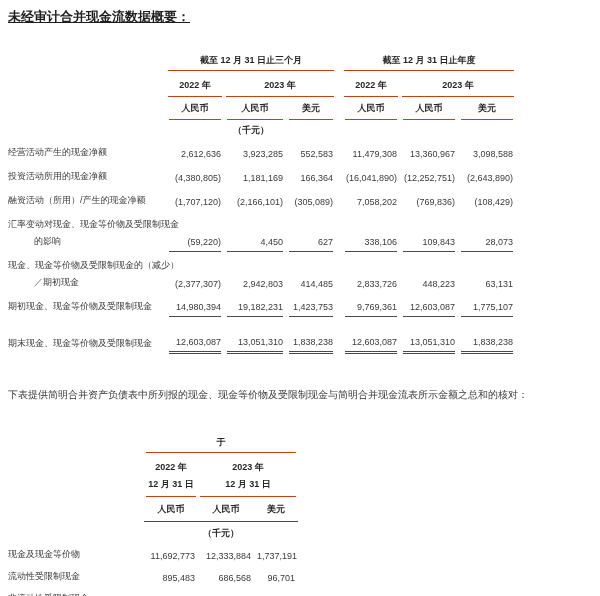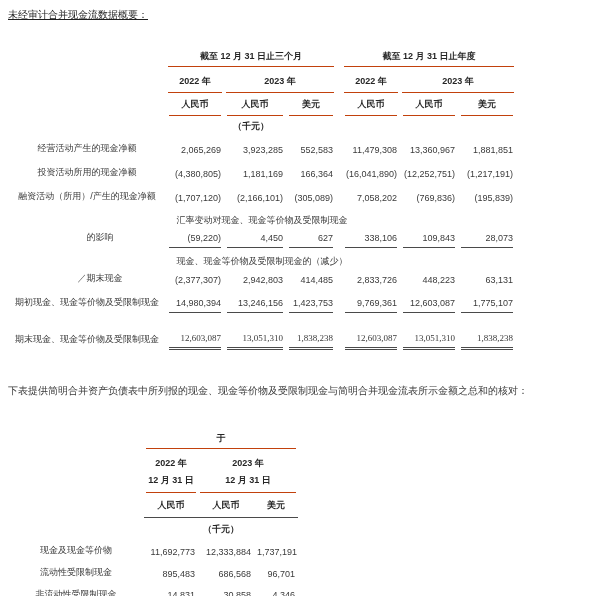--- a/index.html
+++ b/index.html
@@ -3,46 +3,46 @@
 <meta charset="utf-8">
 <style>
   html,body{margin:0;padding:0;}
   body{
     width:600px;height:596px;overflow:hidden;background:#ffffff;
     font-family:"Liberation Sans","DejaVu Sans",sans-serif;
     color:#3a3a3a;
   }
   .title{
     margin:8px 0 0 8px;
-    font-size:10px;font-weight:normal;color:#1f1f1f;
+    font-size:13px;font-weight:bold;color:#1f1f1f;
     text-decoration:underline;white-space:nowrap;
   }
   .para{
     margin:34px 4px 0 8px;
     font-size:10px;color:#3a3a3a;white-space:nowrap;
   }
   table{border-collapse:collapse;table-layout:fixed;}
   td{padding:0;vertical-align:bottom;white-space:nowrap;font-size:9px;}
   td > div{margin:0 3px;}
   .t1{margin:22px 0 0 8px;width:508px;}
   .t2{margin:24px 0 0 8px;width:290px;}
   
   .ch{text-align:center;font-weight:bold;color:#262626;}
   .rule{border-bottom:1px solid #c2410c;}
   .gh{padding:6px 0 3px;margin:0 2px;}
   .yh{padding:8px 0 4px;margin:0 2px;}
   .cu{padding:5px 0 4px;}
   .un{padding:4px 0 2px;}
   
-  .lab{text-align:center;margin:0;}
+  .lab{text-align:left;margin:0;}
   .nv{text-align:right;}
   tr.dr  td > div{padding:7px 0 4px;}
   tr.l1  td > div{padding:7px 0 0;}
   tr.l2  td > div{padding:4px 0 4px;}
-  tr.last td > div{padding:20px 0 4px;font-family:Liberation Serif, serif;}
+  tr.last td > div{padding:20px 0 4px;}
   .ind{padding-left:6px !important;margin-left:20px;}
   .r1{border-bottom:1px solid #4a4a4a;}
   .r2{border-bottom:3px double #4a4a4a;}
   
   .t2 .gh{padding:10px 0 3px;}
   .t2 .yh1{padding:8px 0 0;margin:0 2px;}
   .t2 .yh2{padding:4px 0 5px;margin:0 2px;}
   tr.cur2 td.b{border-bottom:1px solid #4a4a4a;}
   .t2 .cu{padding:6px 0 5px;border-bottom:none;}
   .t2 .un{padding:5px 0 3px;}
@@ -120,37 +120,37 @@
         </td>
     <td></td>
     <td colspan="3"></td>
   </tr>
 
   <tr class="dr">
     <td>
           <div class="lab">经营活动产生的现金净额</div>
         </td>
     <td>
-          <div class="nv">2,065,269</div>
+          <div class="nv">2,612,636</div>
         </td>
     <td>
           <div class="nv">3,923,285</div>
         </td>
     <td>
           <div class="nv">552,583</div>
         </td>
     <td></td>
     <td>
           <div class="nv">11,479,308</div>
         </td>
     <td>
           <div class="nv">13,360,967</div>
         </td>
     <td>
-          <div class="nv">1,881,851</div>
+          <div class="nv">3,098,588</div>
         </td>
   </tr>
   <tr class="dr">
     <td>
           <div class="lab">投资活动所用的现金净额</div>
         </td>
     <td>
           <div class="nv">(4,380,805)</div>
         </td>
     <td>
@@ -160,21 +160,21 @@
           <div class="nv">166,364</div>
         </td>
     <td></td>
     <td>
           <div class="nv">(16,041,890)</div>
         </td>
     <td>
           <div class="nv">(12,252,751)</div>
         </td>
     <td>
-          <div class="nv">(1,217,191)</div>
+          <div class="nv">(2,643,890)</div>
         </td>
   </tr>
   <tr class="dr">
     <td>
           <div class="lab">融资活动（所用）/产生的现金净额</div>
         </td>
     <td>
           <div class="nv">(1,707,120)</div>
         </td>
     <td>
@@ -184,21 +184,21 @@
           <div class="nv">(305,089)</div>
         </td>
     <td></td>
     <td>
           <div class="nv">7,058,202</div>
         </td>
     <td>
           <div class="nv">(769,836)</div>
         </td>
     <td>
-          <div class="nv">(195,839)</div>
+          <div class="nv">(108,429)</div>
         </td>
   </tr>
   <tr class="l1">
     <td colspan="8">
           <div class="lab">汇率变动对现金、现金等价物及受限制现金</div>
         </td>
   </tr>
   <tr class="l2">
     <td>
           <div class="lab ind">的影响</div>
@@ -223,21 +223,21 @@
           <div class="nv r1">28,073</div>
         </td>
   </tr>
   <tr class="l1">
     <td colspan="8">
           <div class="lab">现金、现金等价物及受限制现金的（减少）</div>
         </td>
   </tr>
   <tr class="l2">
     <td>
-          <div class="lab ind">／期末现金</div>
+          <div class="lab ind">／期初现金</div>
         </td>
     <td>
           <div class="nv">(2,377,307)</div>
         </td>
     <td>
           <div class="nv">2,942,803</div>
         </td>
     <td>
           <div class="nv">414,485</div>
         </td>
@@ -253,21 +253,21 @@
         </td>
   </tr>
   <tr class="dr">
     <td>
           <div class="lab">期初现金、现金等价物及受限制现金</div>
         </td>
     <td>
           <div class="nv r1">14,980,394</div>
         </td>
     <td>
-          <div class="nv r1">13,246,156</div>
+          <div class="nv r1">19,182,231</div>
         </td>
     <td>
           <div class="nv r1">1,423,753</div>
         </td>
     <td></td>
     <td>
           <div class="nv r1">9,769,361</div>
         </td>
     <td>
           <div class="nv r1">12,603,087</div>

